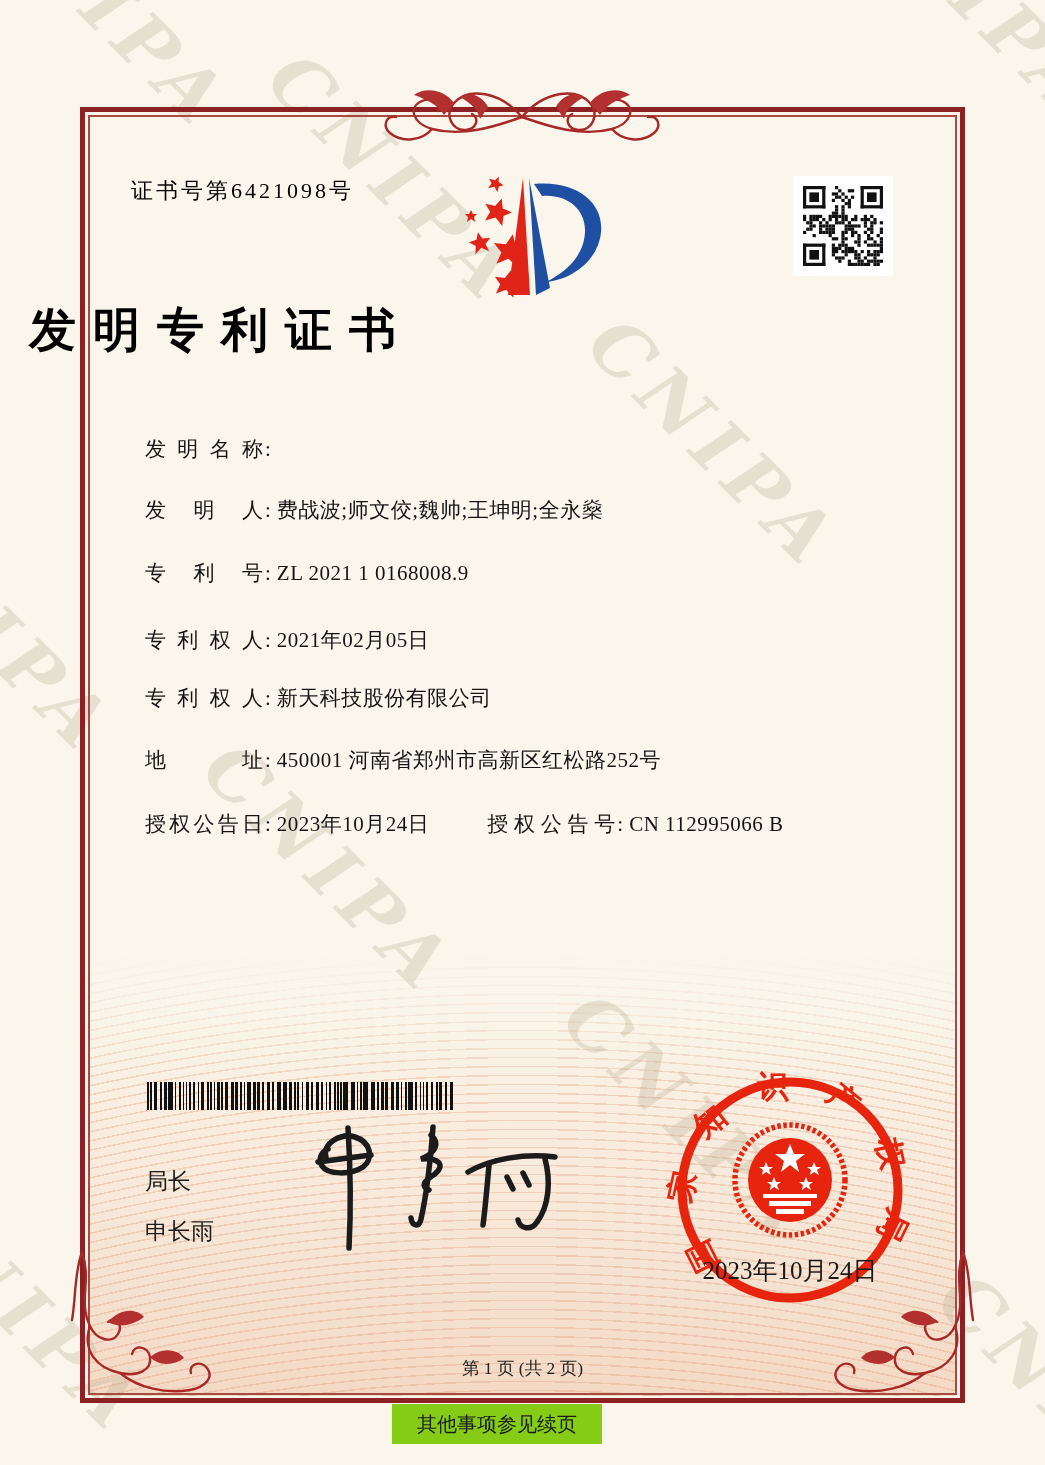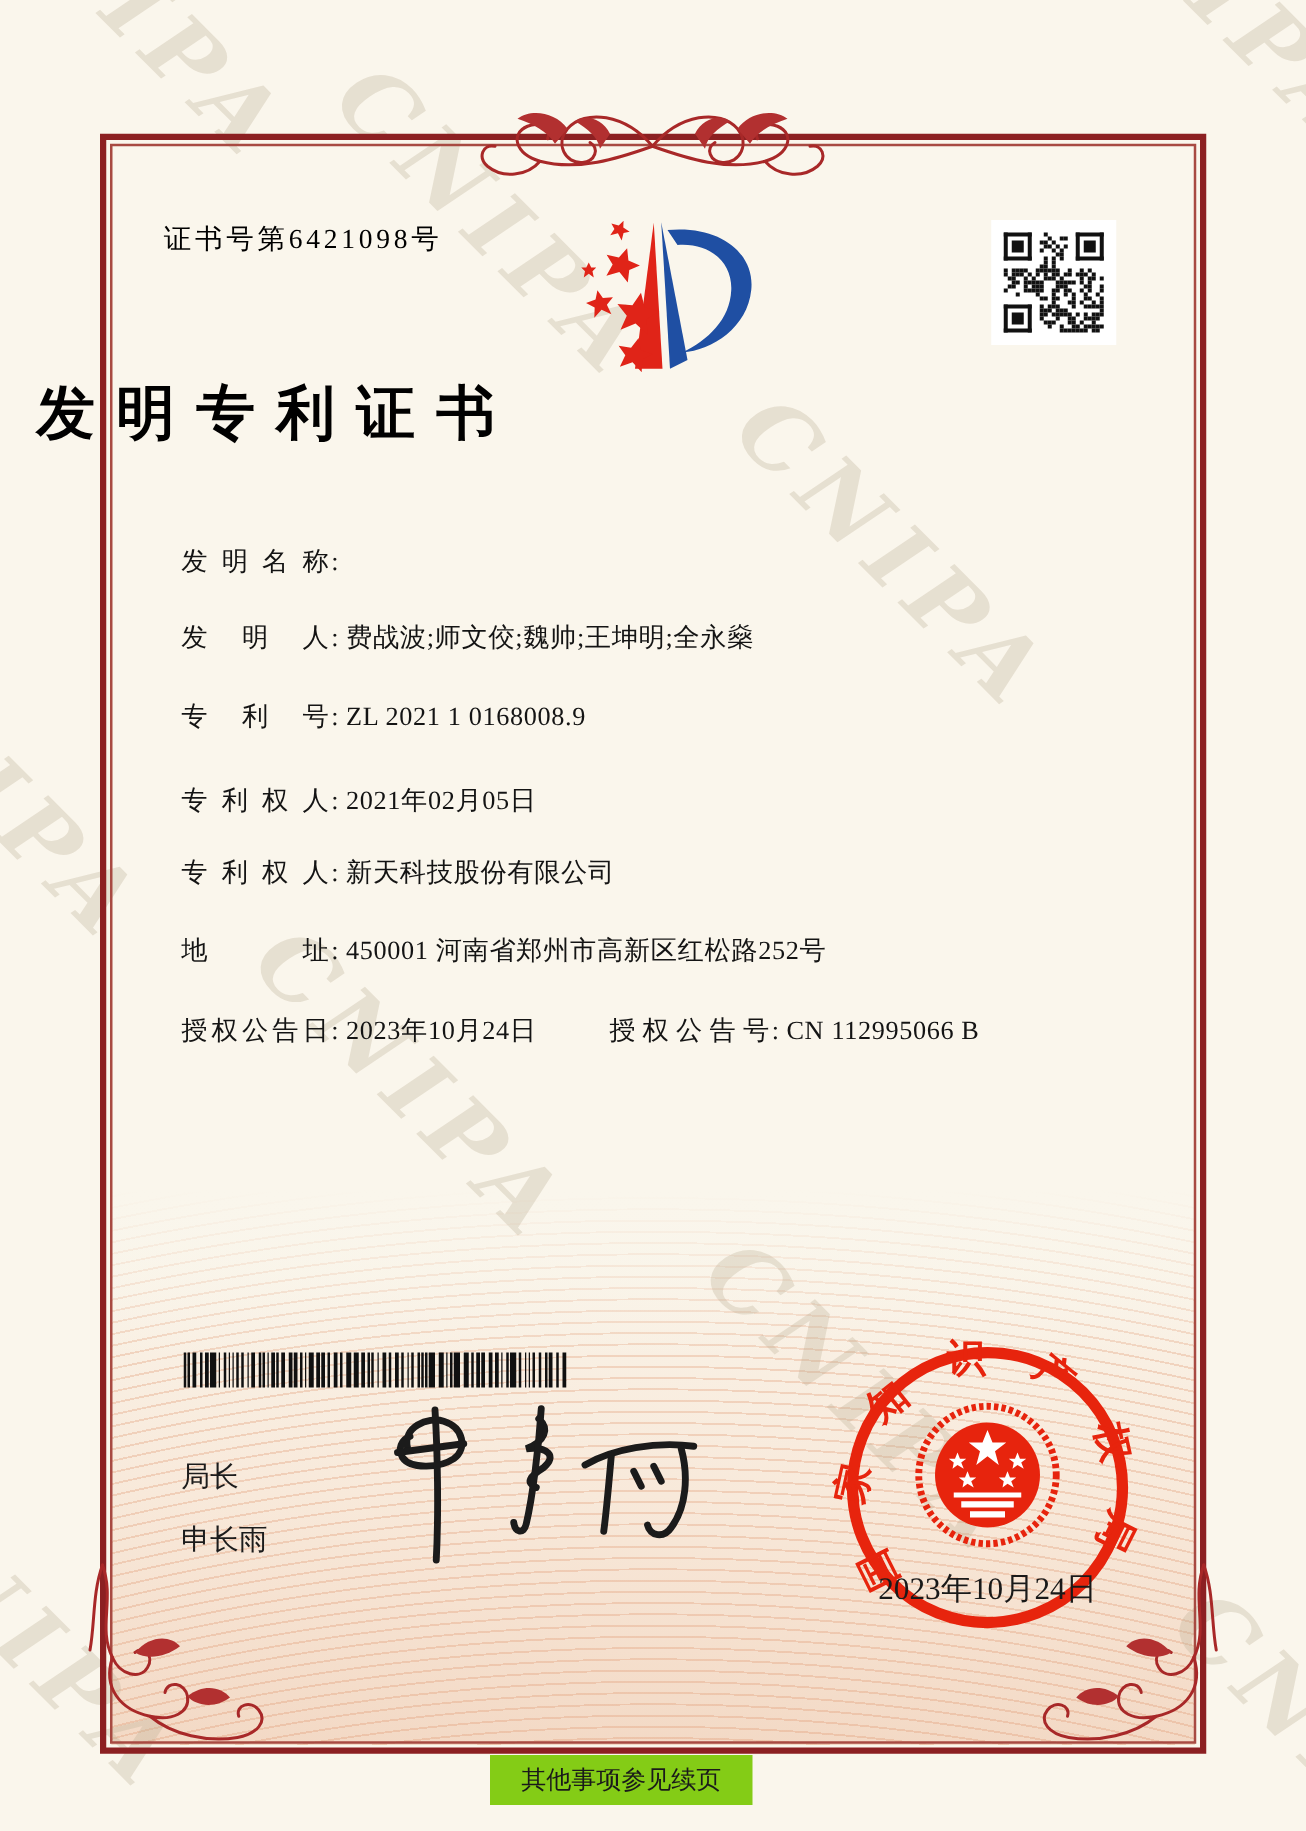--- a/index.html
+++ b/index.html
@@ -474,15 +474,16 @@
       <polygon points="151,99 153,104 158,104 154,107 156,112 151,109 147,112 148,107 144,104 149,104" fill="#fff"></polygon>
       <polygon points="111,114 113,119 118,119 114,122 116,127 111,124 107,127 108,122 104,119 109,119" fill="#fff"></polygon>
       <polygon points="143,114 145,119 150,119 146,122 148,127 143,124 139,127 140,122 136,119 141,119" fill="#fff"></polygon>
       <rect x="100" y="131" width="54" height="4" fill="#fff"></rect>
       <rect x="106" y="138" width="42" height="5" fill="#fff"></rect>
       <rect x="113" y="146" width="28" height="5" fill="#fff"></rect>
     </g>
     <text x="127" y="216" text-anchor="middle" font-size="25" fill="#191919" font-family="'Liberation Serif',serif">2023年10月24日</text>
   </svg>
 
+  <div class="abs pageinfo">第 1 页 (共 2 页)</div>
   <div class="abs contbox">其他事项参见续页</div>
 
 </div>
 
 </body></html>

